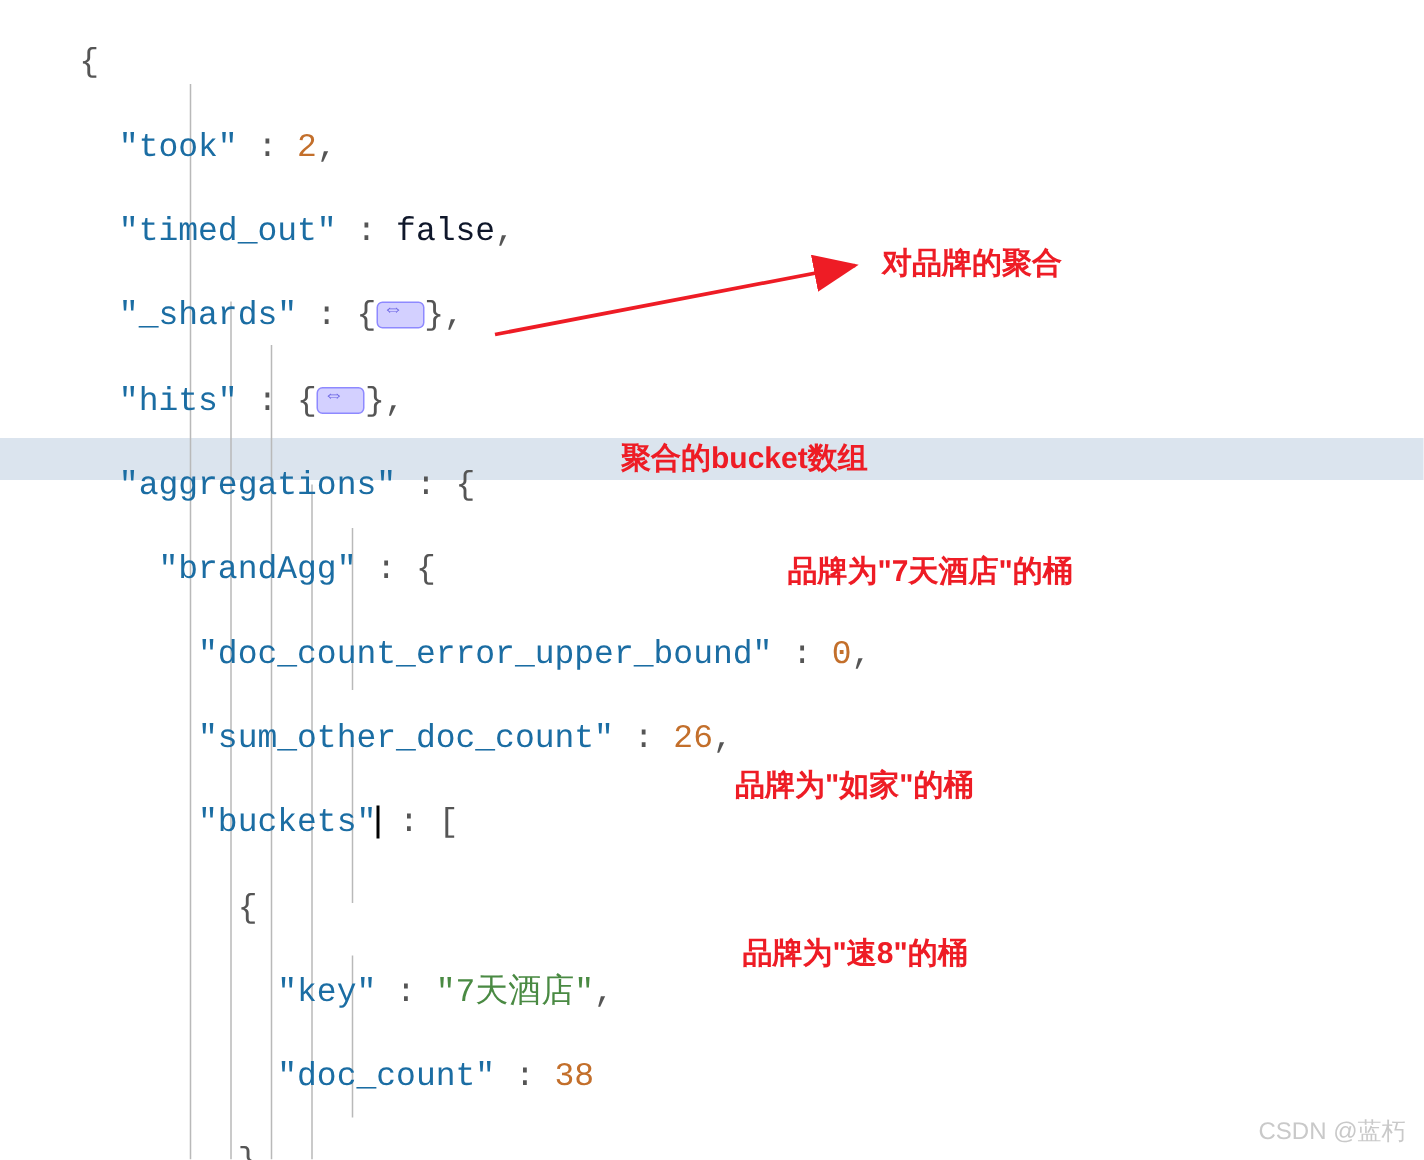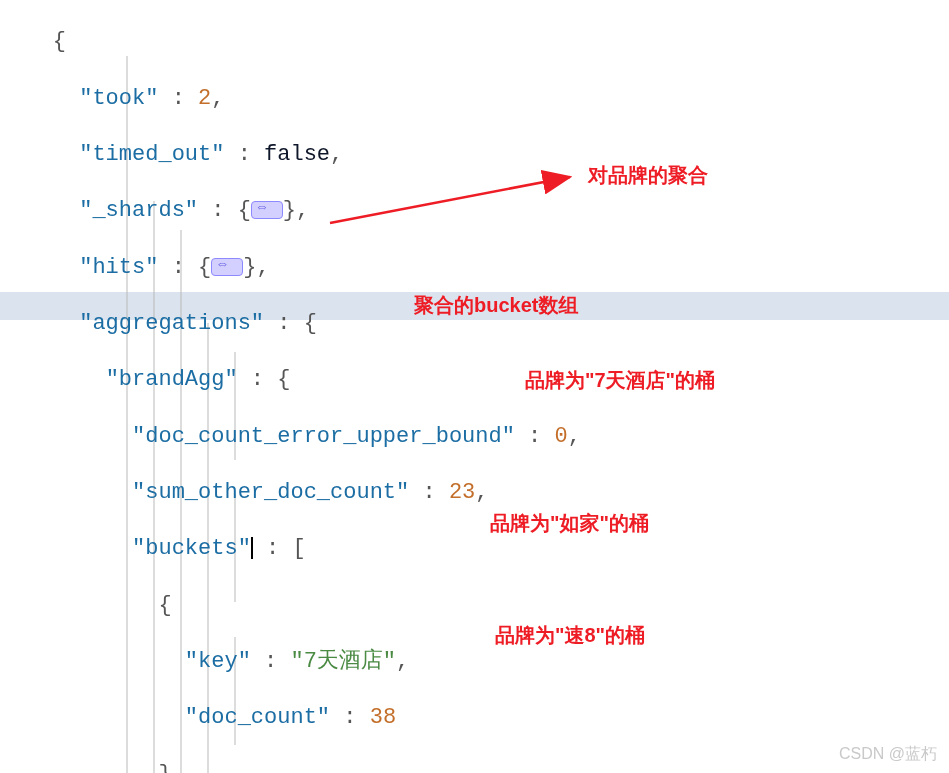--- a/index.html
+++ b/index.html
@@ -38,21 +38,21 @@
 
 <div id="code">
 <span class="ln"><span class="indent">    </span><span class="p">{</span></span>
 <span class="ln"><span class="indent">      </span><span class="k">"took"</span><span class="p"> : </span><span class="n">2</span><span class="p">,</span></span>
 <span class="ln"><span class="indent">      </span><span class="k">"timed_out"</span><span class="p"> : </span><span class="b">false</span><span class="p">,</span></span>
 <span class="ln"><span class="indent">      </span><span class="k">"_shards"</span><span class="p"> : {</span><span class="fold"></span><span class="p">},</span></span>
 <span class="ln"><span class="indent">      </span><span class="k">"hits"</span><span class="p"> : {</span><span class="fold"></span><span class="p">},</span></span>
 <span class="ln"><span class="indent">      </span><span class="k">"aggregations"</span><span class="p"> : {</span></span>
 <span class="ln"><span class="indent">        </span><span class="k">"brandAgg"</span><span class="p"> : {</span></span>
 <span class="ln"><span class="indent">          </span><span class="k">"doc_count_error_upper_bound"</span><span class="p"> : </span><span class="n">0</span><span class="p">,</span></span>
-<span class="ln"><span class="indent">          </span><span class="k">"sum_other_doc_count"</span><span class="p"> : </span><span class="n">23</span><span class="p">,</span></span>
+<span class="ln"><span class="indent">          </span><span class="k">"sum_other_doc_count"</span><span class="p"> : </span><span class="n">26</span><span class="p">,</span></span>
 <span class="ln"><span class="indent">          </span><span class="k">"buckets"</span><span class="cursor"></span><span class="p"> : [</span></span>
 <span class="ln"><span class="indent">            </span><span class="p">{</span></span>
 <span class="ln"><span class="indent">              </span><span class="k">"key"</span><span class="p"> : </span><span class="s">"7天酒店"</span><span class="p">,</span></span>
 <span class="ln"><span class="indent">              </span><span class="k">"doc_count"</span><span class="p"> : </span><span class="n">38</span></span>
 <span class="ln"><span class="indent">            </span><span class="p">},</span></span>
 
 
 
 
 

